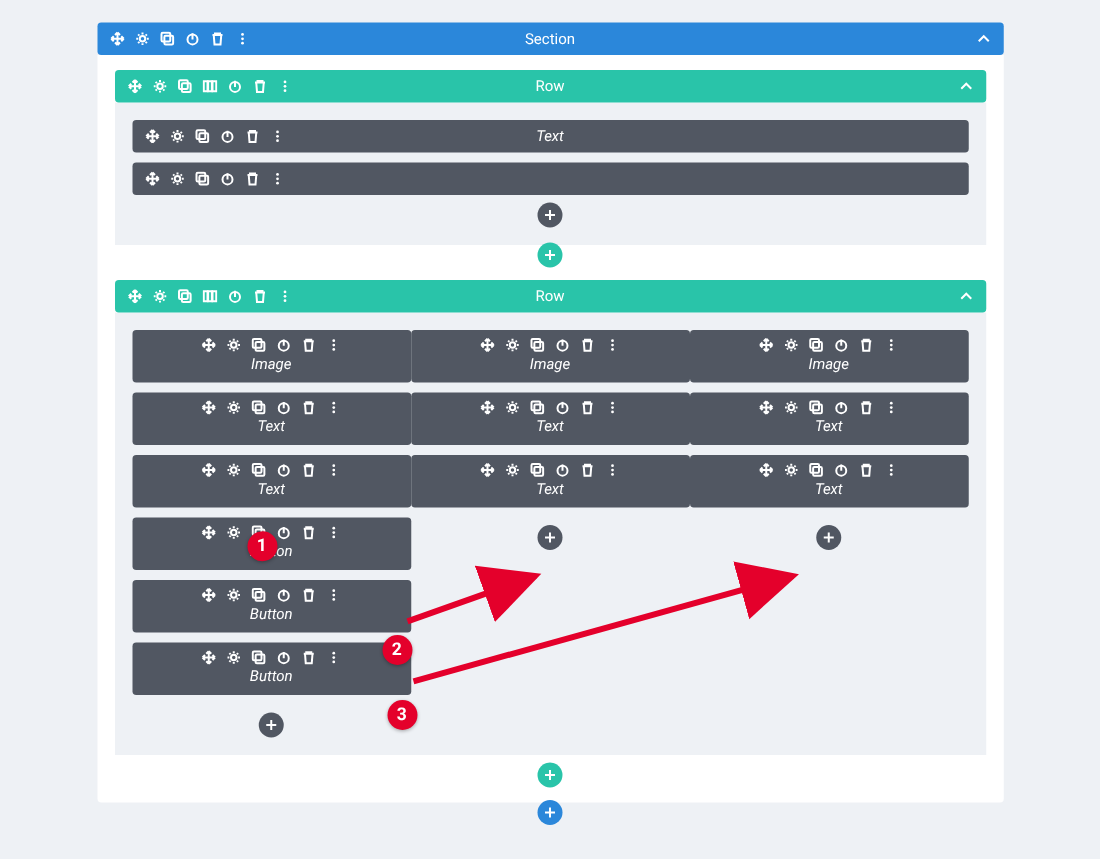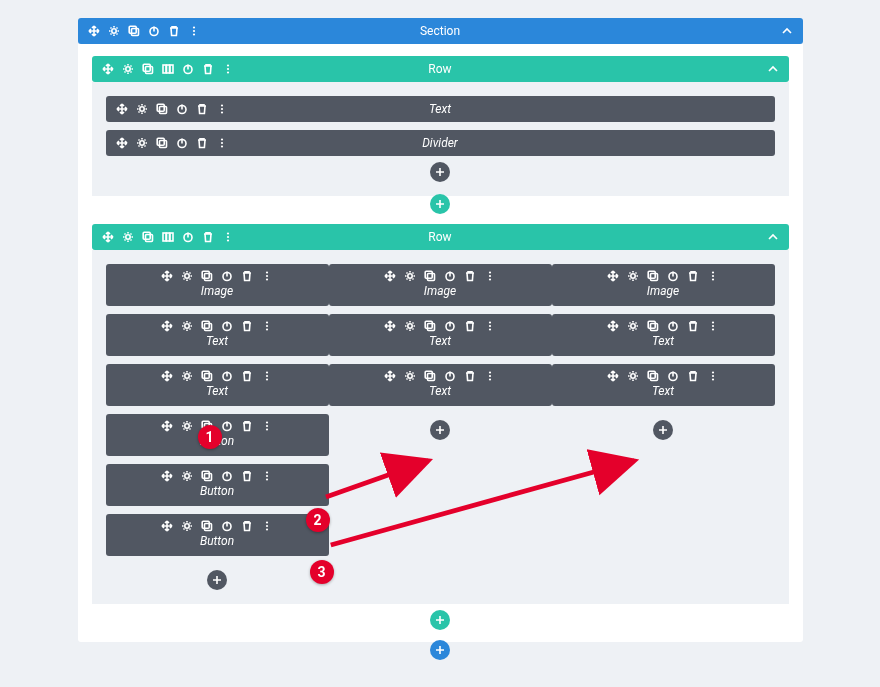--- a/index.html
+++ b/index.html
@@ -281,21 +281,20 @@
                 <svg viewBox="0 0 12 12">
                   <use href="#i-trash"></use>
                 </svg>
               </span>
             <span class="ic">
                 <svg viewBox="0 0 12 12">
                   <use href="#i-more"></use>
                 </svg>
               </span>
           </div>
-          <div class="label">Divider</div>
         </div>
       </div>
       <div class="center">
           <span class="add-btn add-dark">
             <svg viewBox="0 0 12 12" class="ic">
               <use href="#i-plus"></use>
             </svg>
           </span>
         </div>
     </div>

